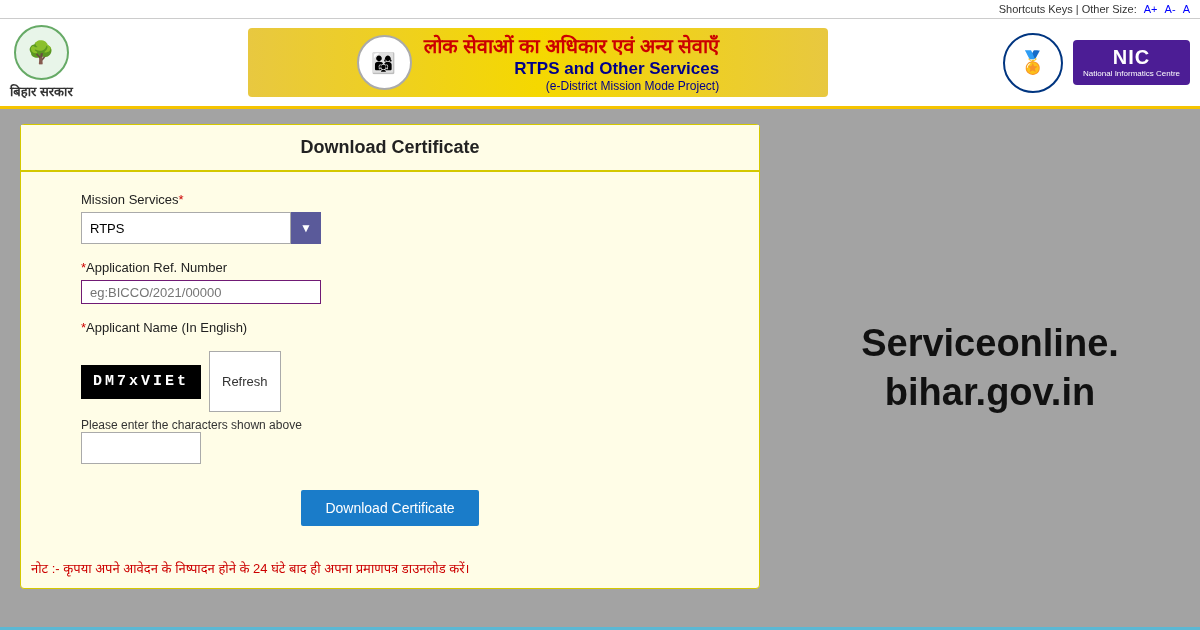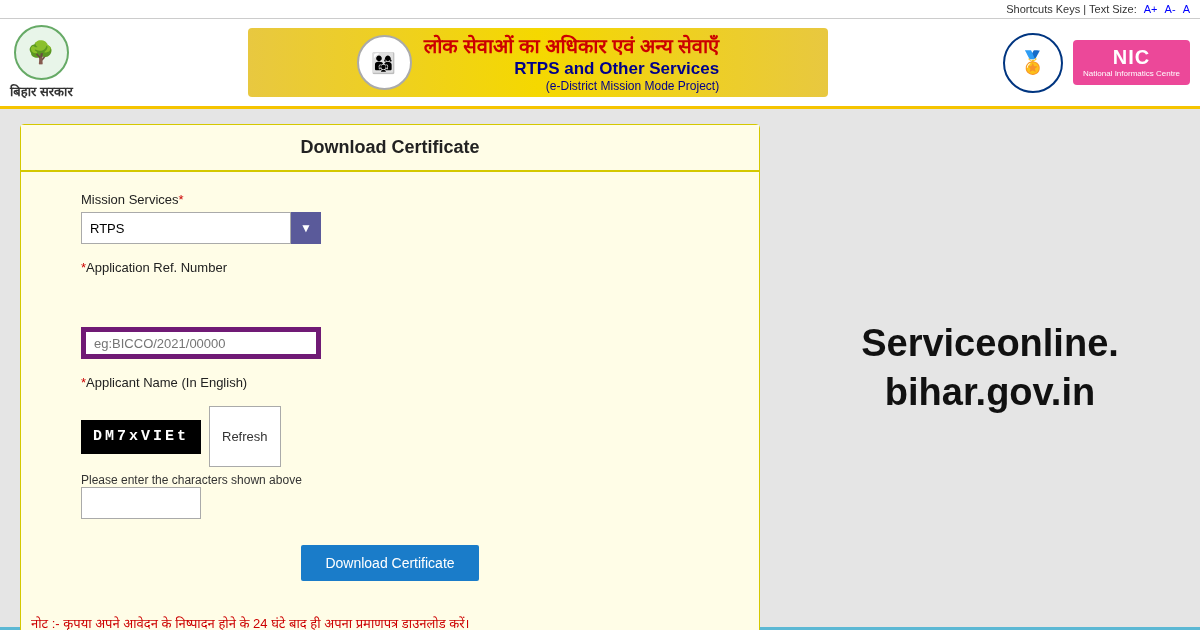--- a/index.html
+++ b/index.html
@@ -128,42 +128,42 @@
       background: #fff;
       display: flex;
       align-items: center;
       justify-content: center;
       font-size: 9px;
       color: #003580;
       text-align: center;
       overflow: hidden;
     }
     .nic-logo {
-      background: #ec4899;
+      background: #4c1d95;
       color: #fff;
       padding: 6px 10px;
       border-radius: 4px;
       font-size: 11px;
       text-align: center;
     }
     .nic-logo .nic-main {
       font-size: 20px;
       font-weight: bold;
       letter-spacing: 1px;
     }
     .nic-logo .nic-sub {
       font-size: 8px;
       line-height: 1.2;
     }
 
     
     .main-layout {
       display: flex;
       height: calc(630px - 90px - 22px);
-      background: #e5e5e5;
+      background: #a3a3a3;
     }
 
     
     .form-area {
       width: 780px;
       padding: 15px 20px;
       display: flex;
       flex-direction: column;
       align-items: center;
     }
@@ -230,27 +230,26 @@
       display: flex;
       align-items: center;
       justify-content: center;
       font-size: 12px;
       cursor: pointer;
       flex-shrink: 0;
     }
 
     .form-input {
       width: 240px;
-      height: 32px;
-      border: 5px solid #701a75;
+      height: 24px;
+      border: 1px solid #701a75;
       padding: 0 8px;
       font-size: 13px;
       background: #fff;
       color: #999;
-      margin-top: 47px;
     }
 
     .captcha-row {
       display: flex;
       align-items: center;
       gap: 8px;
       margin-bottom: 6px;
     }
     .captcha-img {
       background: #000;
@@ -320,21 +319,21 @@
       color: #111;
       text-align: center;
       line-height: 1.3;
     }
   </style>
 </head>
 <body>
 
 <div class="top-bar">
   <span>Shortcuts Keys |</span>
-  <span>Text Size:</span>
+  <span>Other Size:</span>
   <a>A+</a>
   <a>A-</a>
   <a>A</a>
 </div>
 
 <div class="header">
   <div class="header-left">
     <div class="logo-circle">
       <div>
         <div class="logo-tree">🌳</div>

